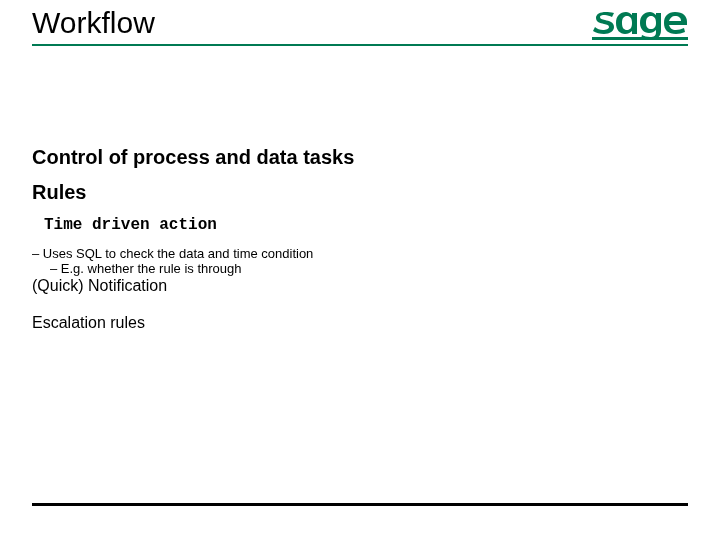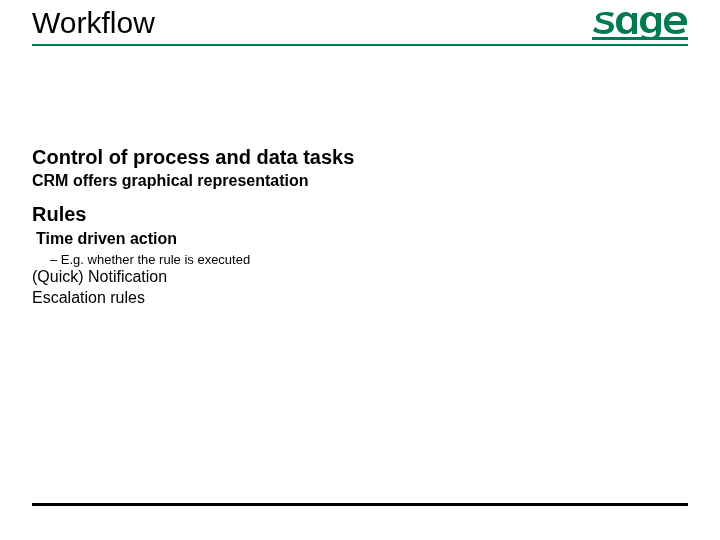--- a/index.html
+++ b/index.html
@@ -57,21 +57,22 @@
     line-height: 1.25;
   }
   .h2 {
     font-size: 20px;
     font-weight: bold;
     margin: 12px 0 2px 0;
   }
   .p2 {
     font-size: 16px;
     font-weight: bold;
-    margin: 4px;
+    margin: 12px;
+    font-family: Liberation Mono, monospace;
   }
   .sub1 {
     font-size: 13px;
     font-weight: normal;
     margin: 2px 0 0 0;
   }
   .sub2 {
     font-size: 13px;
     font-weight: normal;
     margin: 0 0 0 18px;
@@ -110,23 +111,23 @@
         <path d="M58 6 C52 6 48 10 48 17 C48 23 52 27 57 27 C60 27 62 26 64 24 L64 26 C64 30 62 31 58 31 C55 31 52 30 50 29 L49 33 C52 34 55 34 58 34 C66 34 69 30 69 24 L69 7 L64 7 L64 9 C62 7 60 6 58 6 Z M59 10 C62 10 64 12 64 17 C64 21 62 23 59 23 C56 23 54 21 54 17 C54 12 56 10 59 10 Z"></path>
 
         <path d="M83 6 C76 6 72 10 72 17 C72 24 76 28 84 28 C87 28 90 27 93 26 L92 22 C89 23 87 24 84 24 C80 24 78 22 77 19 L95 19 C95 18 95 17 95 16 C95 10 91 6 83 6 Z M83 10 C87 10 89 12 89 15 L77 15 C78 12 80 10 83 10 Z"></path>
       </g>
       <rect x="0" y="31" width="96" height="3" fill="#007a53"></rect>
     </svg>
   </div>
 
   <div class="body">
     <div class="h1">Control of process and data tasks</div>
-    <div class="p1">CRM offers graphical representation</div>
 
     <div class="h2">Rules</div>
     <div class="p2">Time driven action</div>
-    <div class="sub2">–  E.g. whether the rule is executed</div>
+    <div class="sub1">–  Uses SQL to check the data and time condition</div>
+    <div class="sub2">–  E.g. whether the rule is through</div>
     <div class="p3" style="margin-top:0">(Quick) Notification</div>
-    <div class="p3" style="margin-top:0">Escalation rules</div>
+    <div class="p3" style="margin-top:16px">Escalation rules</div>
   </div>
 
   <div class="footer-rule"></div>
 </div>
 
 </body></html>

